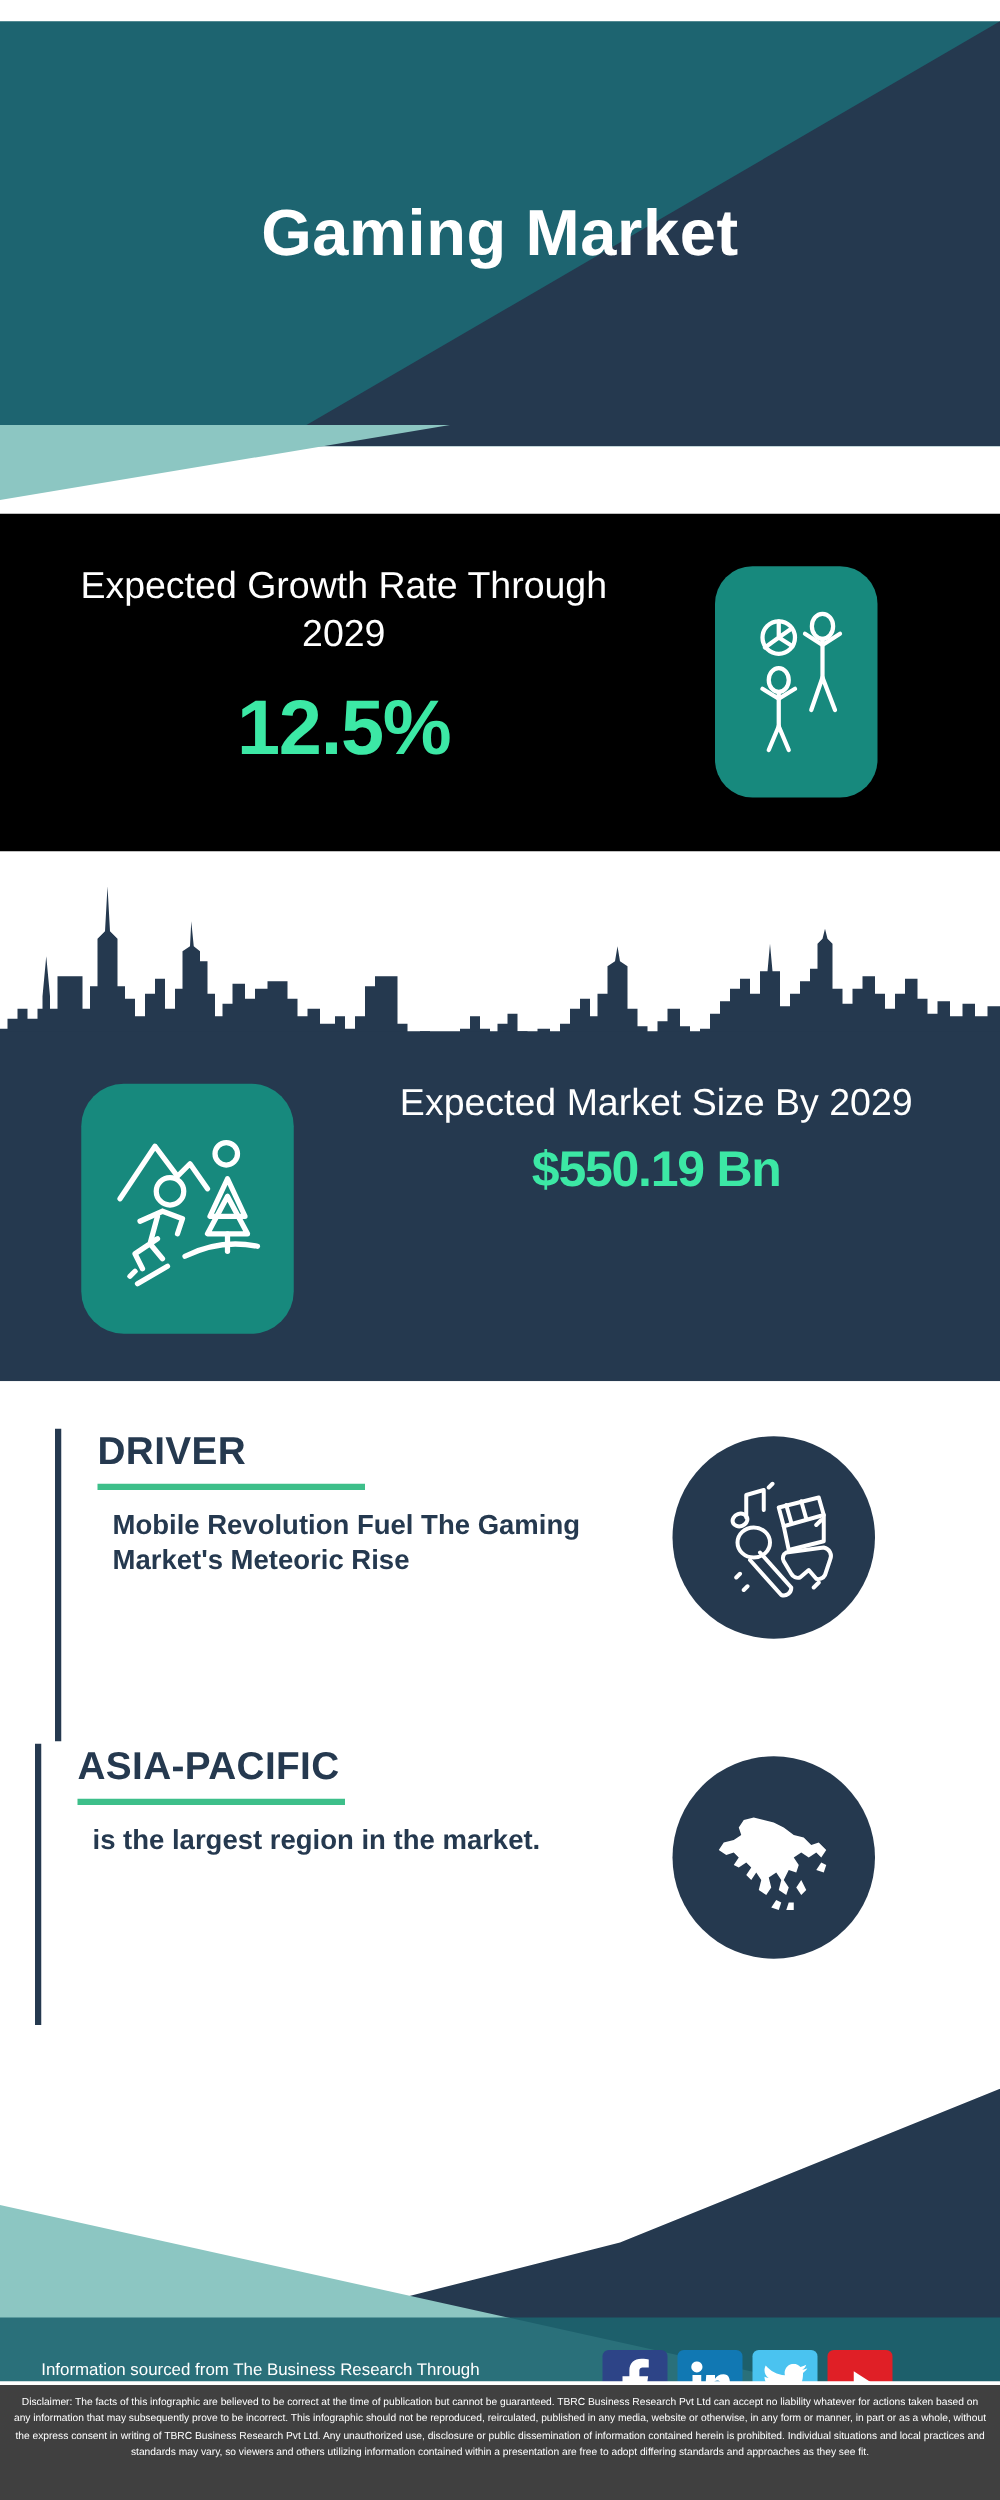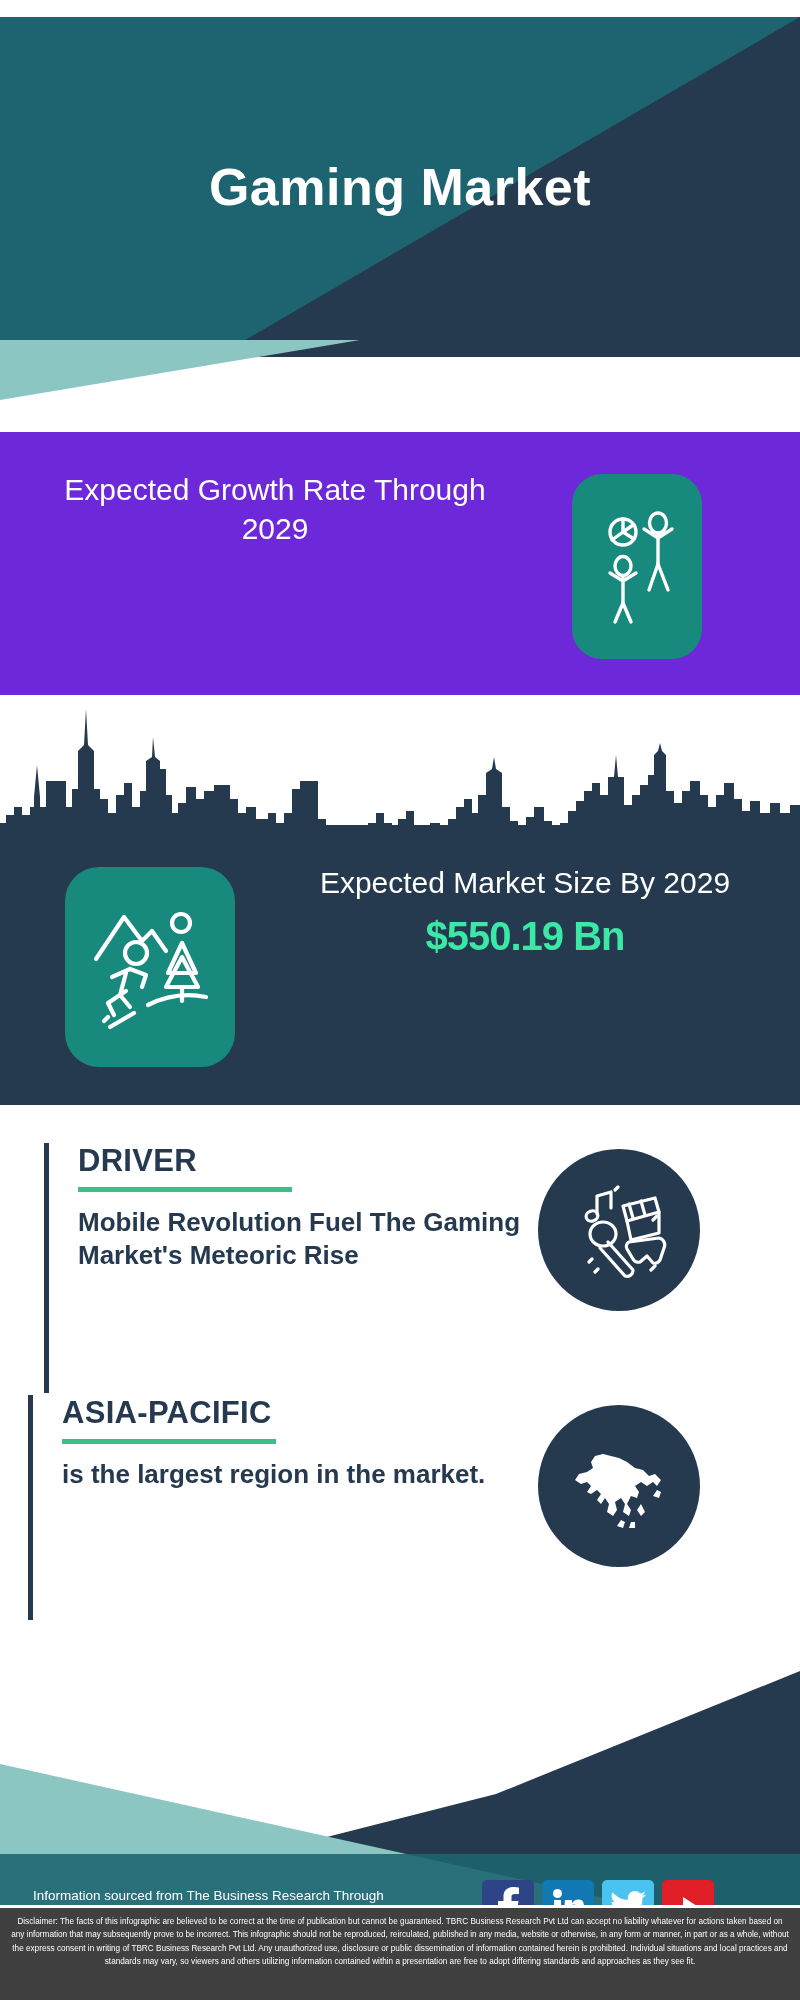--- a/index.html
+++ b/index.html
@@ -32,22 +32,22 @@
     clip-path: polygon(0% 0%, 45% 0%, 0% 100%);
   }
   .band-navy-rest {
     position:absolute; left:0; top:340px; width:800px; height:8px;
     background:#25394f;
     clip-path: polygon(45% 0%, 100% 0%, 100% 100%, 45% 100%);
   }
 
   
   .growth {
-    position:absolute; left:0; top:432px; width:800px; height:270px;
-    background:#6d28d9;
+    position:absolute; left:0; top:411px; width:800px; height:270px;
+    background:#000000;
   }
   .growth-text {
     position:absolute; left:40px; top:38px; width:470px;
     text-align:center; color:#ffffff;
   }
   .growth-label { font-size:30px; line-height:1.3; font-weight:400; }
   .growth-value {
     margin-top:20px; font-size:62px; font-weight:bold; color:#3ce8a5; letter-spacing:-1px;
   }
   .icon-card-growth {
@@ -92,21 +92,21 @@
     background:#25394f;
   }
   .block-inner { position:absolute; left:34px; top:0; width:460px; }
   .block-title {
     font-size:31px; font-weight:bold; color:#25394f; letter-spacing:0.3px;
   }
   .block-rule {
     width:214px; height:5px; background:#3dbf8a; margin:8px 0 14px 0;
   }
   .block-body {
-    font-size:26px; font-weight:bold; line-height:1.28; color:#25394f;
+    font-size:22px; font-weight:bold; line-height:1.28; color:#25394f;margin-left:12px;
   }
   .circle-icon {
     position:absolute; width:162px; height:162px; border-radius:50%;
     background:#25394f; display:flex; align-items:center; justify-content:center;
   }
 
   #driver-block  { left:44px; top:38px; width:500px; height:250px; }
   #region-block  { left:28px; top:290px; width:500px; height:250px; }
   #driver-circle { left:538px; top:44px; }
   #region-circle { left:538px; top:300px; }
@@ -169,20 +169,21 @@
   <div class="header">
     <div class="header-diag"></div>
     <div class="header-title">Gaming Market</div>
   </div>
   <div class="band-navy-rest"></div>
   <div class="band-teal"></div>
 
   <div class="growth">
     <div class="growth-text">
       <div class="growth-label">Expected Growth Rate Through 2029</div>
+      <div class="growth-value">12.5%</div>
     </div>
     <div class="icon-card-growth">
       <span>
         <svg width="96" height="126" viewBox="0 0 96 126" fill="none" stroke="#ffffff" stroke-width="3.4" stroke-linecap="round" stroke-linejoin="round">
 
           <circle cx="34" cy="30" r="13"></circle>
           <path d="M34 17 L34 30 L45 37 M34 30 L23 38 M34 30 L44 23"></path>
 
           <ellipse cx="69" cy="21" rx="8.5" ry="10"></ellipse>
           <path d="M69 31 L69 62"></path>

